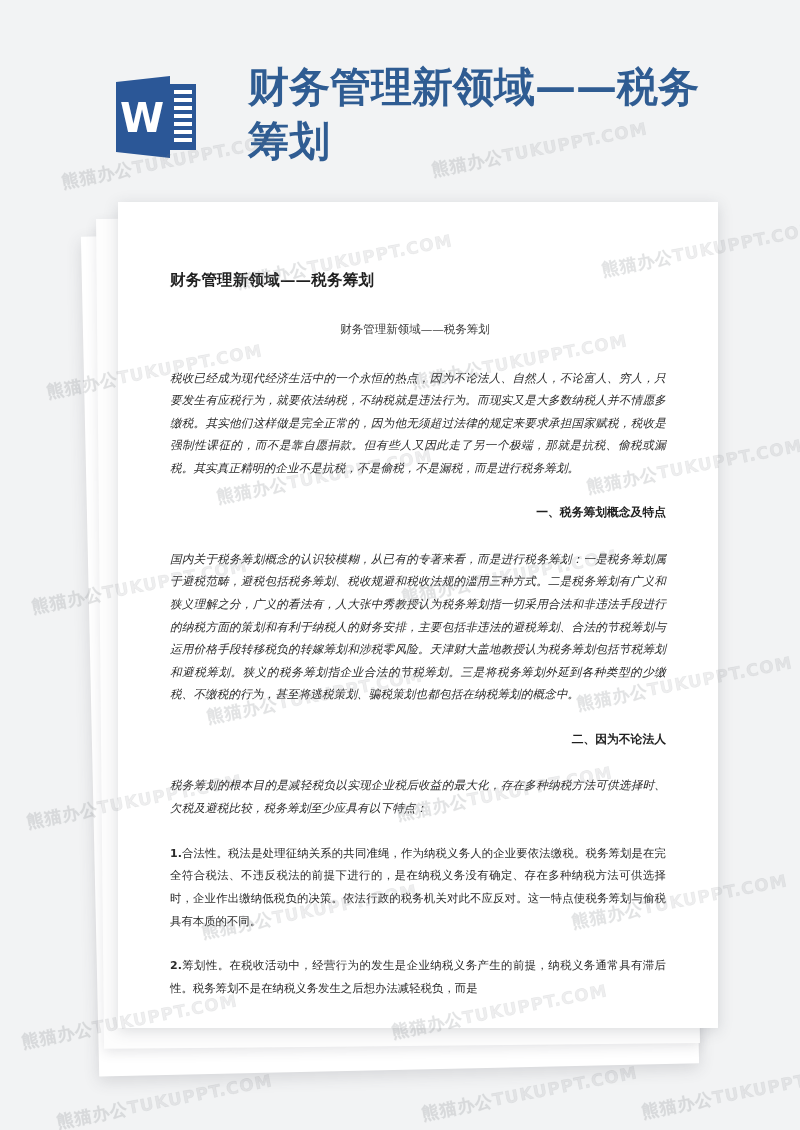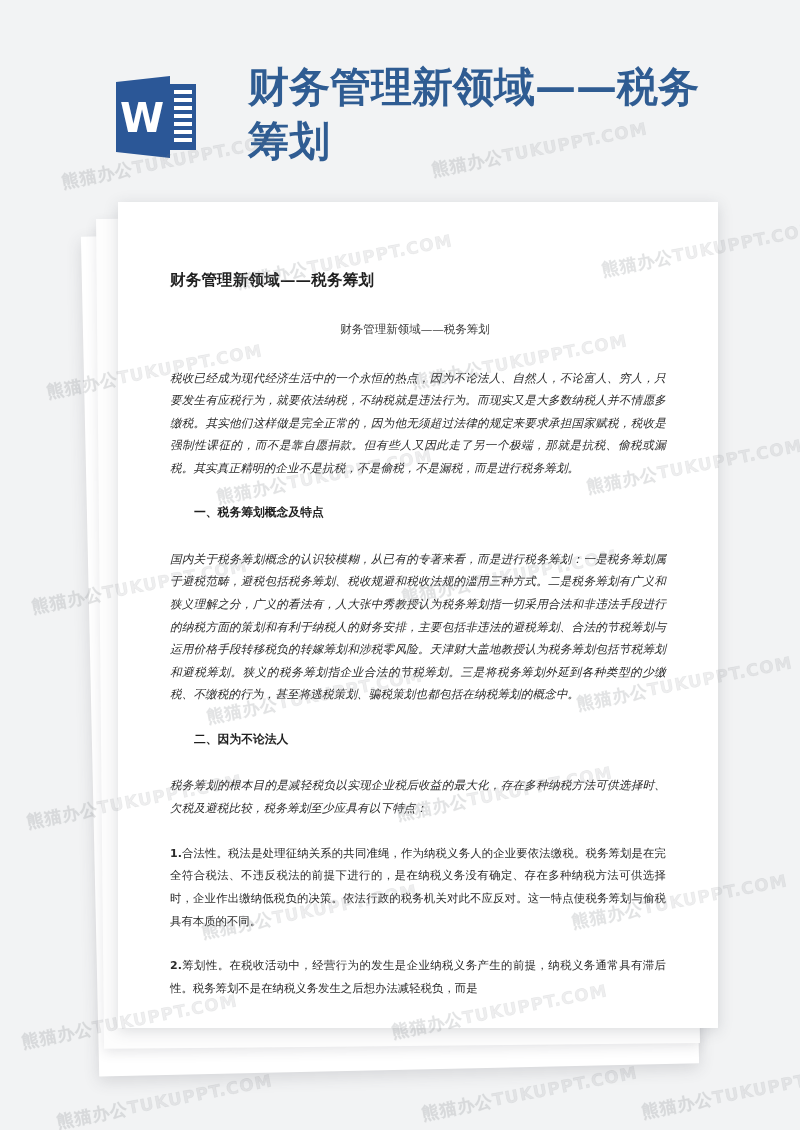--- a/index.html
+++ b/index.html
@@ -149,20 +149,21 @@
     letter-spacing: 0.1px;
     font-style: italic;
   }
   .section-head {
     font-size: 11.8px;
     font-weight: 700;
     line-height: 1.9;
     color: #1f1f1f;
     margin: 0 0 24px 0;
     padding-left: 24px;
+    text-align: right;
   }
   .numbered {
     font-size: 11.4px;
     line-height: 1.98;
     text-align: justify;
     color: #2b2b2b;
     margin: 0 0 22px 0;
   }
   .numbered .num {
     font-weight: 700;

